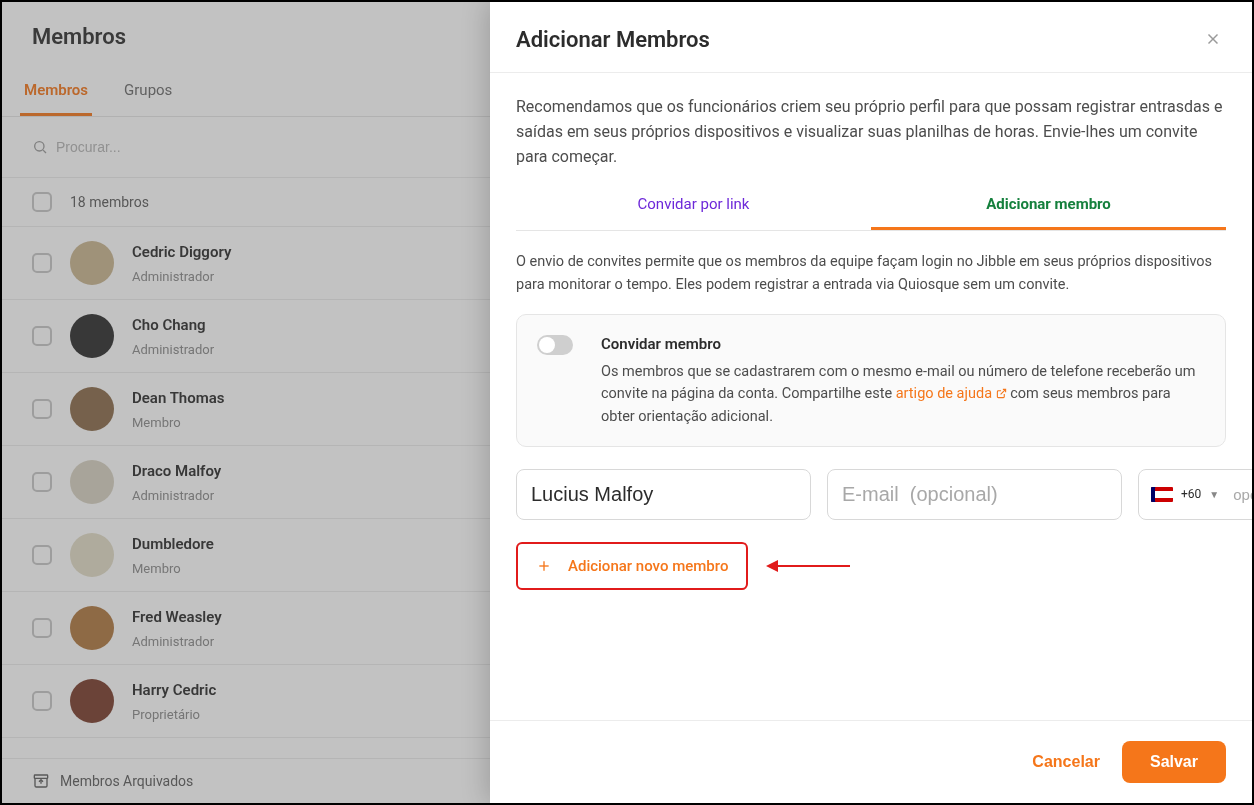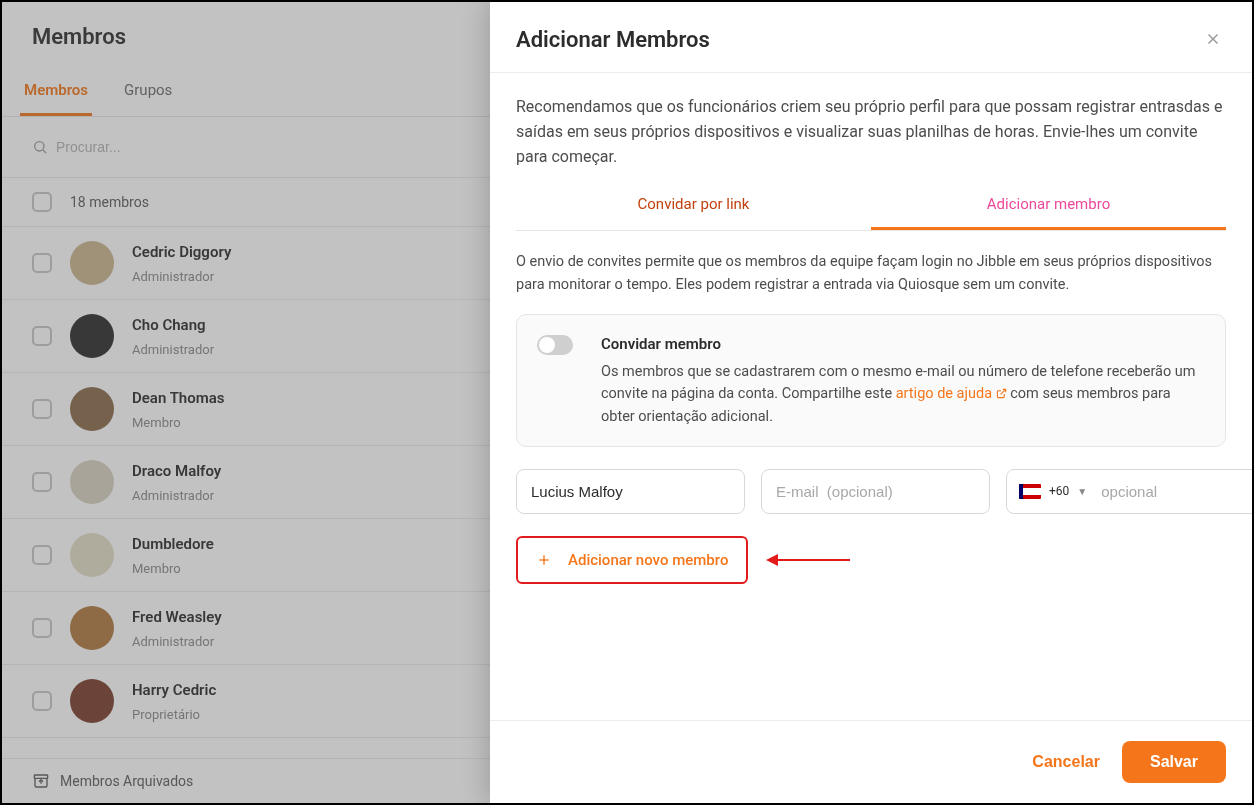--- a/index.html
+++ b/index.html
@@ -50,37 +50,37 @@
   .modal-header { display: flex; align-items: center; justify-content: space-between; padding: 24px 26px 20px;
                   border-bottom: 1px solid #ececec; }
   .modal-title { font-size: 22px; font-weight: 600; color: #2c2c2c; }
   .close { width: 26px; height: 26px; display: flex; align-items: center; justify-content: center;
            color: #9a9a9a; cursor: pointer; }
 
   .modal-body { padding: 22px 26px; flex: 1; overflow: auto; }
   .intro { font-size: 16px; color: #4d4d4d; line-height: 1.55; margin-bottom: 12px; }
 
   .modal-tabs { display: flex; border-bottom: 1px solid #e5e5e5; margin-bottom: 20px; }
-  .mtab { flex: 1; text-align: center; padding: 14px 0; font-size: 15px; color: #c2410c;
+  .mtab { flex: 1; text-align: center; padding: 14px 0; font-size: 15px; color: #6d28d9;
           border-bottom: 3px solid transparent; cursor: pointer; }
-  .mtab.active { color: #ec4899; border-bottom-color: #f5761a; font-weight: 400; }
+  .mtab.active { color: #15803d; border-bottom-color: #f5761a; font-weight: 700; }
 
   .subtext { font-size: 14.5px; color: #4d4d4d; line-height: 1.55; margin-bottom: 18px; }
 
   .invite-card { border: 1px solid #e5e5e5; border-radius: 10px; padding: 18px 20px; display: flex; gap: 28px;
                  margin-bottom: 22px; background: #fafafa; }
   .toggle { width: 36px; height: 20px; border-radius: 10px; background: #cfcfcf; position: relative; cursor: pointer; flex-shrink:0; margin-top:2px;}
   .toggle::after { content:""; position:absolute; left:2px; top:2px; width:16px; height:16px; border-radius:50%; background:#fff; }
   .card-body { font-size: 14.5px; color: #4d4d4d; line-height: 1.55; }
   .card-title { font-weight: 600; color: #2c2c2c; margin-bottom: 4px; font-size: 15px;}
   .help-link { color: #f5761a; text-decoration: none; cursor: pointer; }
   .ext-ico { display:inline-block; width:11px; height:11px; vertical-align: -1px; }
 
   .fields { display: flex; gap: 16px; margin-bottom: 22px; }
-  .tf { flex: 1; border: 1px solid #d8d8d8; border-radius: 8px; padding: 13px 14px; font-size: 15px; color: #2c2c2c; }
+  .tf { flex: 1; border: 1px solid #d8d8d8; border-radius: 8px; padding: 13px 14px; font-size: 20px; color: #2c2c2c; }
   .tf::placeholder { color: #a8a8a8; }
   .phone { flex: 1; border: 1px solid #d8d8d8; border-radius: 8px; display: flex; align-items: center; padding: 0 12px; gap: 8px;}
   .flag { width: 22px; height: 15px; position: relative; border-radius: 1px; overflow: hidden; flex-shrink:0;
           background: linear-gradient(to bottom, #cc0001 0 25%, #fff 25% 75%, #cc0001 75% 100%);
           box-shadow: inset 4px 0 0 #000066; }
   .dial { font-size: 12px; color: #2c2c2c; }
   .pchev { font-size: 10px; color: #888; margin-right: 6px; }
   .pin { border:none; outline:none; font-size:15px; padding:13px 0; flex:1; background:transparent;}
   .pin::placeholder { color:#a8a8a8; }
 

